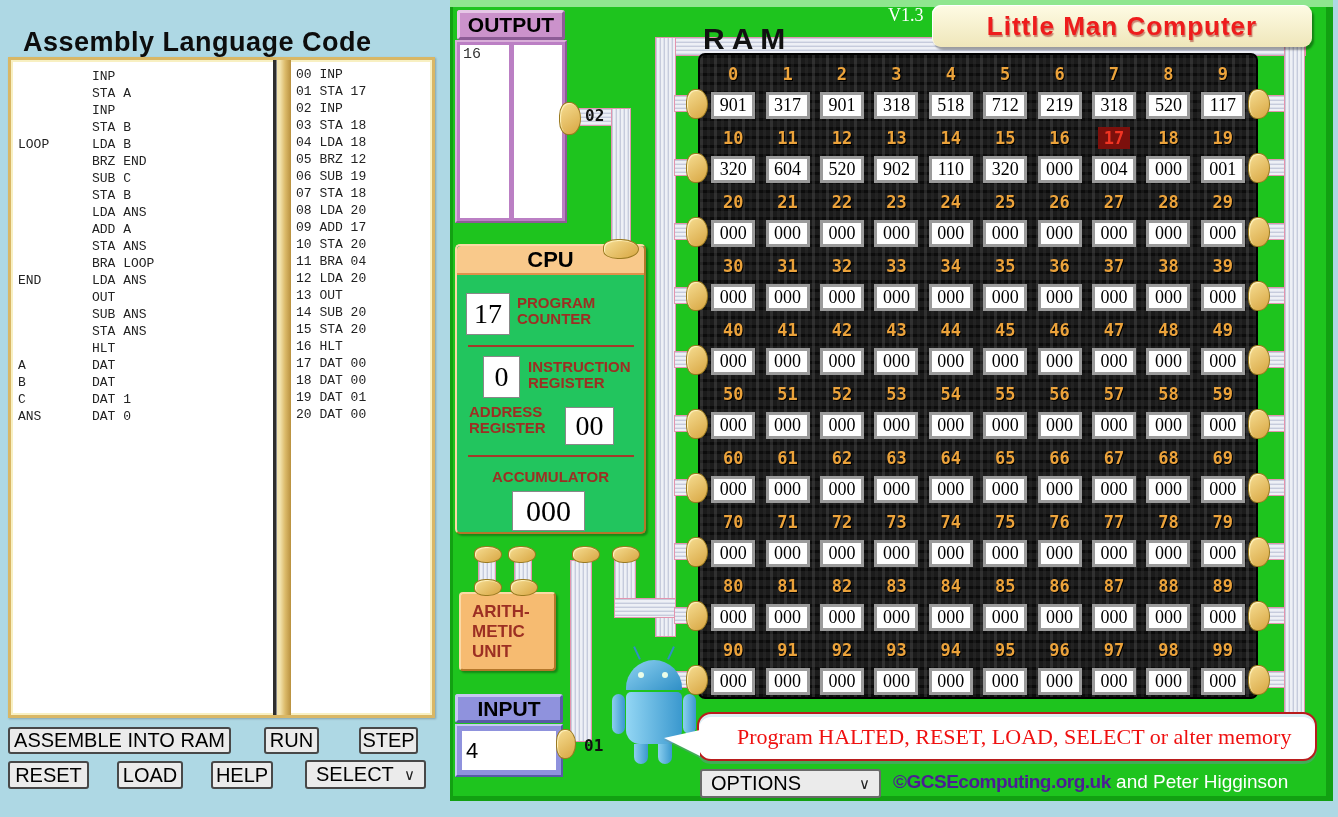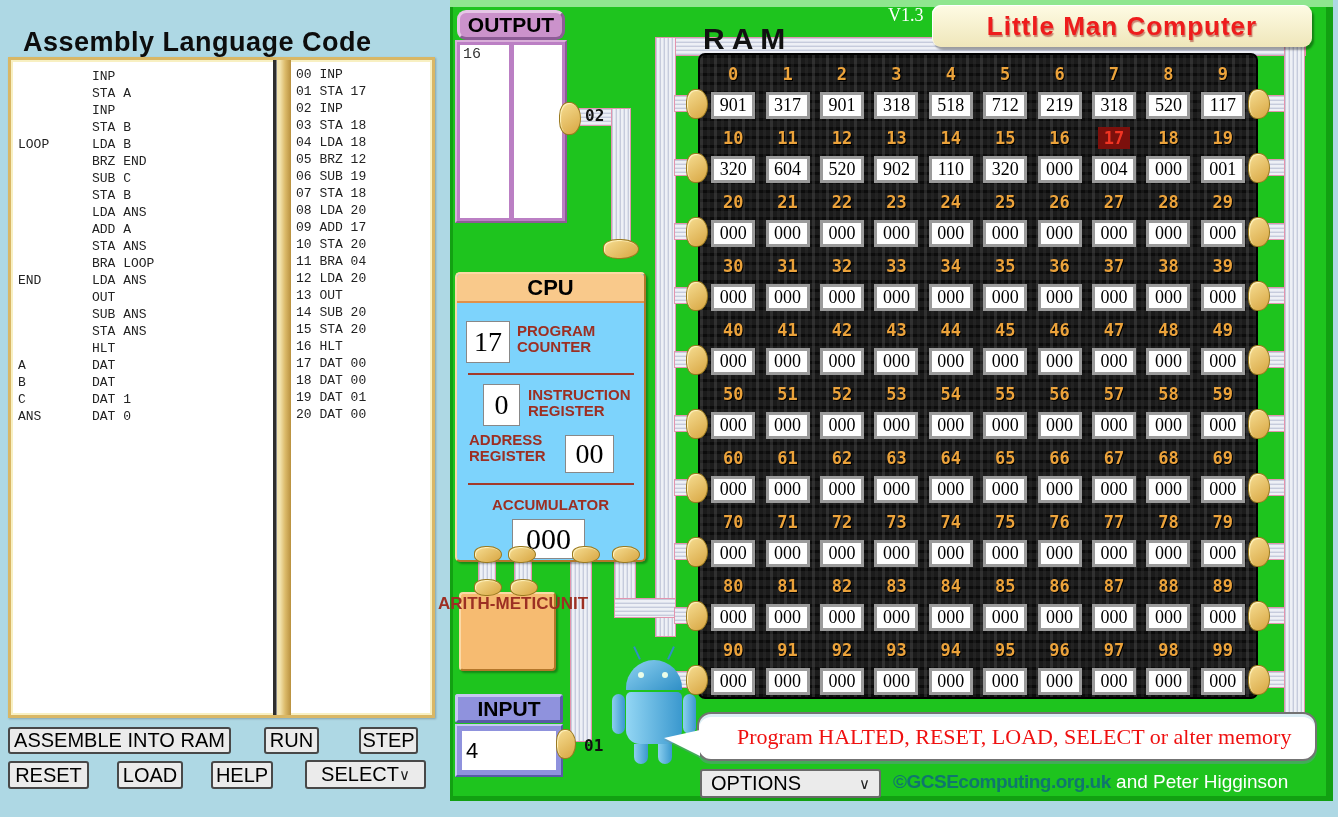--- a/index.html
+++ b/index.html
@@ -16,57 +16,57 @@
   .cl .lbl{display:inline-block;width:74px}
 
   .btn{position:absolute;background:#ebebeb;border:2px solid #484848;border-radius:3px;font-size:20px;color:#000;display:flex;align-items:center;justify-content:center;box-sizing:border-box;cursor:pointer}
   .btn .arrow{font-size:15px;color:#222}
   #btn-assemble{left:8px;top:727px;width:223px;height:27px}
   #btn-run{left:264px;top:727px;width:55px;height:27px}
   #btn-step{left:359px;top:727px;width:59px;height:27px}
   #btn-reset{left:8px;top:761px;width:81px;height:28px}
   #btn-load{left:117px;top:761px;width:66px;height:28px}
   #btn-help{left:211px;top:761px;width:62px;height:28px}
-  #sel-select{left:305px;top:760px;width:121px;height:29px;padding:0 9px}
+  #sel-select{left:305px;top:760px;width:121px;height:29px;justify-content:space-between;padding:0 9px}
   #sel-options{left:700px;top:769px;width:181px;height:29px;justify-content:space-between;padding:0 9px;border-color:#6a6a6a}
 
   
   .green{position:absolute;left:450px;top:0;width:883px;height:801px;background:#1ec41e;box-shadow:inset -7px -5px 0 #12a012, inset 3px 0 0 #12a012}
   .green-top{position:absolute;left:450px;top:0;width:883px;height:7px;background:#8fe68f}
 
   
   .bus{position:absolute;border:1px solid #e394ae;background:repeating-linear-gradient(90deg,#c6cbdc 0 1px,#eef0f6 1px 3px,#dde1ec 3px 4px);box-sizing:border-box}
   .bus.h{background:repeating-linear-gradient(180deg,#c6cbdc 0 1px,#eef0f6 1px 3px,#dde1ec 3px 4px)}
   .bump{position:absolute;background:linear-gradient(145deg,#f6dd92,#d8a642);border:1px solid #9a7a20;border-radius:45% 55% 55% 45%;box-shadow:inset 1px 1px 1px #fff3c0;z-index:3}
   .bus-label{position:absolute;font:bold 16px "DejaVu Sans Mono",monospace;color:#111;z-index:4}
 
   
-  .out-head{position:absolute;left:457px;top:10px;width:108px;height:30px;background:#cb92cb;border:3px solid;border-color:#e6c6e6 #8d5c96 #8d5c96 #e6c6e6;border-radius:9px;display:flex;align-items:center;justify-content:center;font-weight:bold;font-size:21px;color:#000;box-sizing:border-box;z-index:2}
+  .out-head{position:absolute;left:457px;top:10px;width:108px;height:30px;background:#cb92cb;border:3px solid;border-color:#e6c6e6 #8d5c96 #8d5c96 #e6c6e6;border-radius:3px;display:flex;align-items:center;justify-content:center;font-weight:bold;font-size:21px;color:#000;box-sizing:border-box;z-index:2}
   .out-body{position:absolute;left:455px;top:40px;width:112px;height:183px;background:#bb7fc4;border:2px solid;border-color:#d9aed9 #8d5c96 #8d5c96 #d9aed9;padding:3px;display:flex;gap:5px;box-sizing:border-box;z-index:2}
   .out-col{background:#fff;flex:1;font:15px/18px "Liberation Mono",monospace;color:#333;padding:1px 0 0 3px}
   .in-head{position:absolute;left:455px;top:694px;width:108px;height:29px;background:#8f92dd;border:3px solid;border-color:#c6c8f2 #585ba6 #585ba6 #c6c8f2;border-radius:3px;display:flex;align-items:center;justify-content:center;font-weight:bold;font-size:21px;color:#000;box-sizing:border-box;z-index:2}
   .in-body{position:absolute;left:455px;top:724px;width:108px;height:53px;background:#8f92dd;border:2px solid;border-color:#c6c8f2 #585ba6 #585ba6 #c6c8f2;padding:5px;box-sizing:border-box;z-index:2}
   .in-field{background:#fff;width:100%;height:100%;font-size:22px;color:#000;display:flex;align-items:center;padding-left:4px;box-sizing:border-box}
 
   
-  .cpu{position:absolute;left:455px;top:272px;width:191px;height:290px;background:#7dd3fc;border:2px solid;border-color:#fbd9a6 #b4762a #b4762a #fbd9a6;border-radius:5px;box-shadow:2px 2px 2px rgba(0,0,0,.3);box-sizing:border-box;z-index:2}
+  .cpu{position:absolute;left:455px;top:244px;width:191px;height:290px;background:#22c55e;border:2px solid;border-color:#fbd9a6 #b4762a #b4762a #fbd9a6;border-radius:5px;box-shadow:2px 2px 2px rgba(0,0,0,.3);box-sizing:border-box;z-index:2}
   .cpu-head{height:27px;background:#f9c98b;border-bottom:2px solid #e0914a;border-radius:4px 4px 0 0;display:flex;align-items:center;justify-content:center;font-weight:bold;font-size:22px;color:#000}
   .reg-box{position:absolute;background:#fff;border:1px solid #888;font-family:"Liberation Serif",serif;color:#000;display:flex;align-items:center;justify-content:center}
   .reg-label{position:absolute;color:#9c2f23;font-weight:bold;font-size:15px;line-height:16px}
   #pc-box{left:9px;top:47px;width:42px;height:40px;font-size:28px}
   #pc-label{left:60px;top:49px}
   .cpu-div{position:absolute;left:11px;width:166px;border-top:2px solid #a23a2a}
   #ir-box{left:26px;top:110px;width:35px;height:40px;font-size:28px}
   #ir-label{left:71px;top:113px}
   #ar-label{left:12px;top:158px}
   #ar-box{left:108px;top:161px;width:47px;height:36px;font-size:28px}
   #acc-label{left:0;top:223px;width:100%;text-align:center}
   #acc-box{left:55px;top:245px;width:71px;height:38px;font-size:30px}
 
-  .arith{position:absolute;left:459px;top:592px;width:97px;height:79px;background:#f6bb71;border:2px solid;border-color:#fbd9a6 #b4762a #b4762a #fbd9a6;border-radius:4px;box-shadow:2px 2px 2px rgba(0,0,0,.3);color:#9c2f23;font-weight:bold;font-size:17px;line-height:20px;display:flex;flex-direction:row;justify-content:center;padding-left:11px;box-sizing:border-box;z-index:2}
+  .arith{position:absolute;left:459px;top:592px;width:97px;height:79px;background:#f6bb71;border:2px solid;border-color:#fbd9a6 #b4762a #b4762a #fbd9a6;border-radius:4px;box-shadow:2px 2px 2px rgba(0,0,0,.3);color:#9c2f23;font-weight:bold;font-size:17px;line-height:20px;display:flex;flex-direction:column;justify-content:center;padding-left:11px;box-sizing:border-box;z-index:2}
 
   
   .ram-label{position:absolute;left:703px;top:22px;font-size:30px;font-weight:bold;letter-spacing:7px;color:#111;z-index:2}
   .ram{position:absolute;left:698px;top:53px;width:560px;height:646px;border:2px solid #000;border-radius:7px;box-sizing:border-box;padding:4px 6px;z-index:2;
        background-color:#1b1b1b;
        background-image:repeating-linear-gradient(90deg,rgba(90,90,90,.35) 0 3px,rgba(0,0,0,0) 3px 7px,rgba(60,60,60,.25) 7px 10px,rgba(0,0,0,0) 10px 14px),
                         repeating-linear-gradient(0deg,rgba(0,0,0,.55) 0 3px,rgba(0,0,0,0) 3px 9px)}
   .arow{display:grid;grid-template-columns:repeat(10,1fr);height:29px;align-items:center;justify-items:center}
   .addr{font:bold 17px "DejaVu Sans Mono",monospace;color:#eca33b;text-shadow:1px 1px 0 #000}
   .addr.hl{background:#7c100c;color:#f23523;padding:1px 6px;text-shadow:none}
@@ -79,25 +79,25 @@
   .title-text{font-weight:bold;font-size:26px;color:#ee1c1c;letter-spacing:1px;text-shadow:1px 2px 1px rgba(150,0,0,.45)}
 
   
   .android{position:absolute;left:612px;top:656px;width:84px;height:132px;z-index:2}
   .a-head{position:absolute;left:14px;top:4px;width:56px;height:30px;border-radius:28px 28px 0 0;background:linear-gradient(145deg,#8ed2f2,#2f8fc6)}
   .a-eye{position:absolute;width:6px;height:6px;border-radius:50%;background:#eafde8;top:12px}
   .a-ant{position:absolute;width:2px;height:14px;background:#2f8fc6;top:-10px}
   .a-body{position:absolute;left:14px;top:36px;width:56px;height:52px;border-radius:5px 5px 14px 14px;background:linear-gradient(90deg,#93d6f4,#3a98ce)}
   .a-arm{position:absolute;top:38px;width:13px;height:40px;border-radius:7px;background:linear-gradient(90deg,#8ccfef,#3a98ce)}
   .a-leg{position:absolute;top:88px;width:14px;height:20px;border-radius:0 0 7px 7px;background:linear-gradient(90deg,#8ccfef,#3a98ce)}
-  .bubble{position:absolute;left:697px;top:712px;width:620px;height:49px;background:#fff;border:2px solid #737373;border-radius:14px;box-shadow:0 3px 0 rgba(110,145,160,.45),inset 0 3px 0 #dceef5;display:flex;align-items:center;padding-left:38px;box-sizing:border-box;z-index:4}
+  .bubble{position:absolute;left:697px;top:712px;width:620px;height:49px;background:#fff;border:2px solid #b91c1c;border-radius:14px;box-shadow:0 3px 0 rgba(110,145,160,.45),inset 0 3px 0 #dceef5;display:flex;align-items:center;padding-left:38px;box-sizing:border-box;z-index:4}
   .bubble-text{font-family:"Liberation Serif",serif;font-size:22px;color:#ef1010}
   .bubble-tail{position:absolute;left:664px;top:730px;width:0;height:0;border-top:8px solid transparent;border-bottom:18px solid transparent;border-right:36px solid #fff;filter:drop-shadow(0 2px 0 rgba(110,145,160,.45));z-index:5}
   .copyright{position:absolute;left:893px;top:771px;font-size:19px;z-index:2;white-space:nowrap}
-  .cp-dark{color:#0f766e;font-weight:bold;letter-spacing:-.5px}
+  .cp-dark{color:#4c1d95;font-weight:bold;letter-spacing:-.5px}
   .cp-light{color:#fff}
 </style>
 </head>
 <body>
 
 <div class="stage" id="stage">
 
   <h1 class="editor-title">Assembly Language Code</h1>
   <div class="code-panel">
     <div class="src-col"><div class="cl"><span class="lbl"></span><span>INP</span></div><div class="cl"><span class="lbl"></span><span>STA A</span></div><div class="cl"><span class="lbl"></span><span>INP</span></div><div class="cl"><span class="lbl"></span><span>STA B</span></div><div class="cl"><span class="lbl">LOOP</span><span>LDA B</span></div><div class="cl"><span class="lbl"></span><span>BRZ END</span></div><div class="cl"><span class="lbl"></span><span>SUB C</span></div><div class="cl"><span class="lbl"></span><span>STA B</span></div><div class="cl"><span class="lbl"></span><span>LDA ANS</span></div><div class="cl"><span class="lbl"></span><span>ADD A</span></div><div class="cl"><span class="lbl"></span><span>STA ANS</span></div><div class="cl"><span class="lbl"></span><span>BRA LOOP</span></div><div class="cl"><span class="lbl">END</span><span>LDA ANS</span></div><div class="cl"><span class="lbl"></span><span>OUT</span></div><div class="cl"><span class="lbl"></span><span>SUB ANS</span></div><div class="cl"><span class="lbl"></span><span>STA ANS</span></div><div class="cl"><span class="lbl"></span><span>HLT</span></div><div class="cl"><span class="lbl">A</span><span>DAT</span></div><div class="cl"><span class="lbl">B</span><span>DAT</span></div><div class="cl"><span class="lbl">C</span><span>DAT 1</span></div><div class="cl"><span class="lbl">ANS</span><span>DAT 0</span></div></div>

